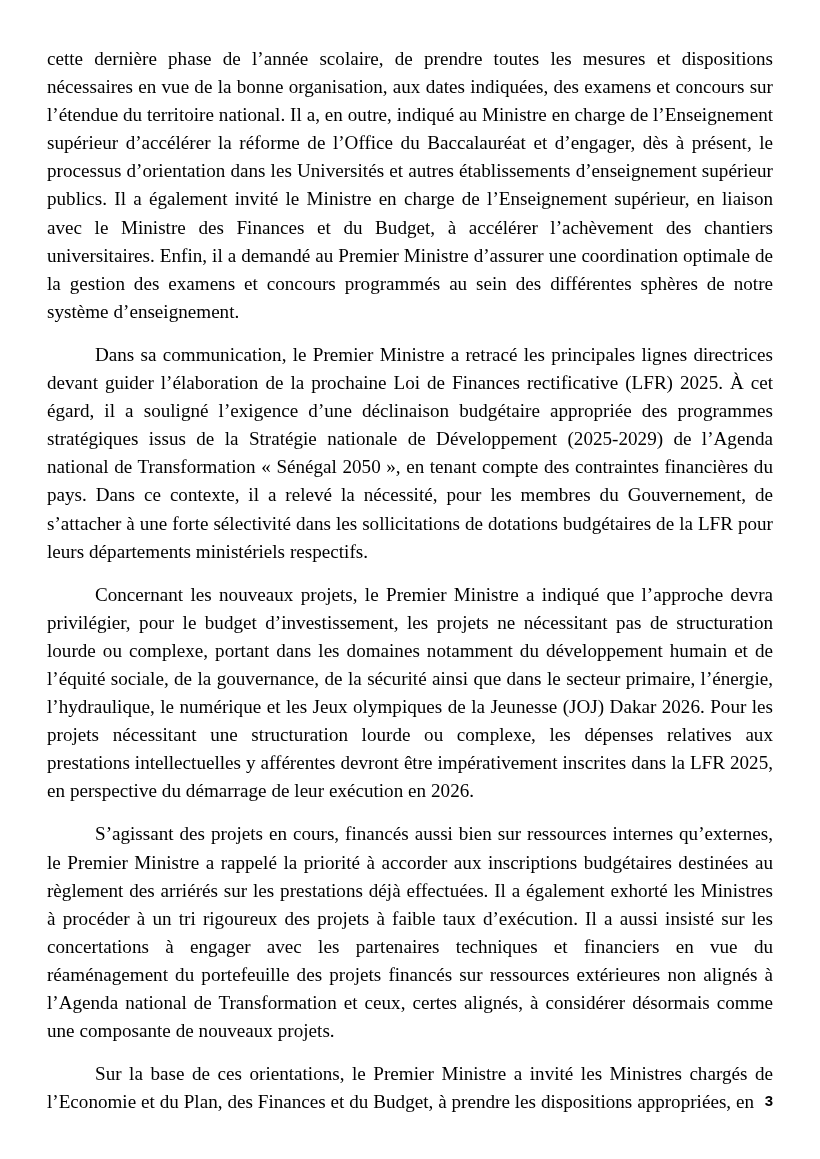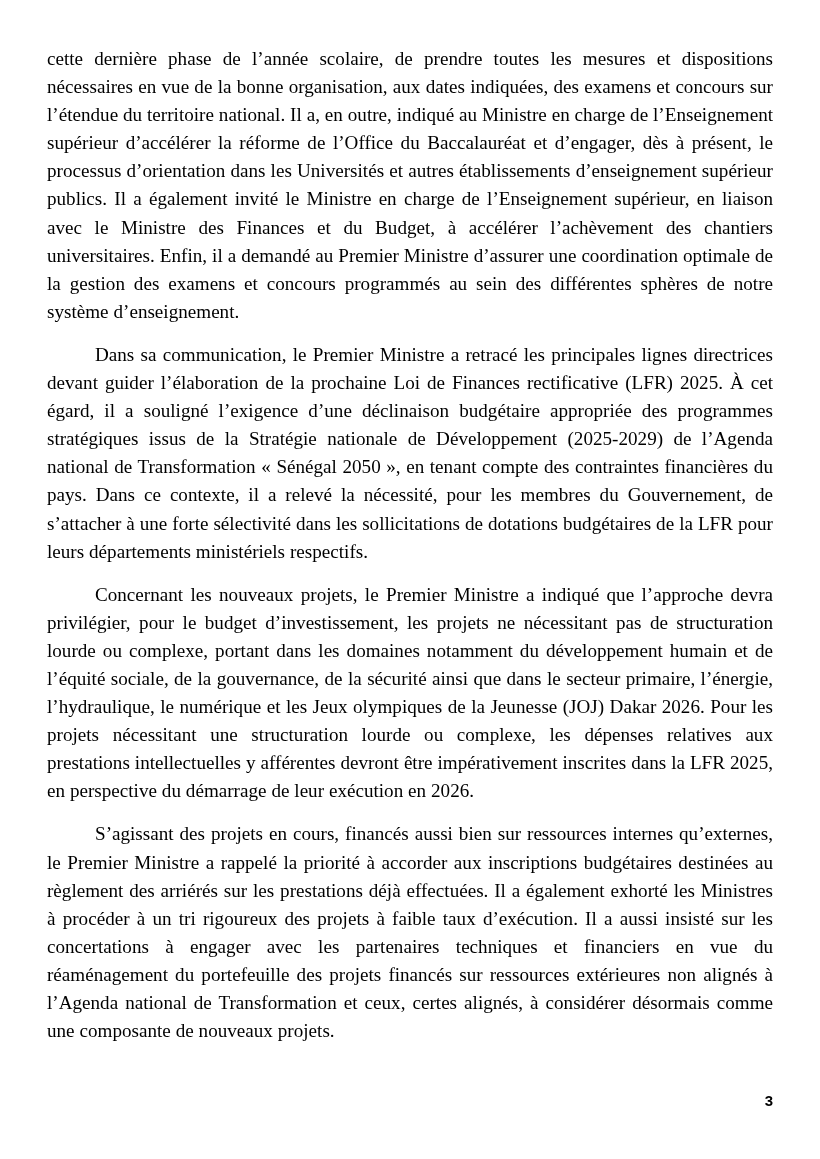--- a/index.html
+++ b/index.html
@@ -65,18 +65,19 @@
   <div class="text-column">
 
     <p class="body-para no-indent">cette dernière phase de l’année scolaire, de prendre toutes les mesures et dispositions nécessaires en vue de la bonne organisation, aux dates indiquées, des examens et concours sur l’étendue du territoire national. Il a, en outre, indiqué au Ministre en charge de l’Enseignement supérieur d’accélérer la réforme de l’Office du Baccalauréat et d’engager, dès à présent, le processus d’orientation dans les Universités et autres établissements d’enseignement supérieur publics. Il a également invité le Ministre en charge de l’Enseignement supérieur, en liaison avec le Ministre des Finances et du Budget, à accélérer l’achèvement des chantiers universitaires. Enfin, il a demandé au Premier Ministre d’assurer une coordination optimale de la gestion des examens et concours programmés au sein des différentes sphères de notre système d’enseignement.</p>
 
     <p class="body-para">Dans sa communication, le Premier Ministre a retracé les principales lignes directrices devant guider l’élaboration de la prochaine Loi de Finances rectificative (LFR) 2025. À cet égard, il a souligné l’exigence d’une déclinaison budgétaire appropriée des programmes stratégiques issus de la Stratégie nationale de Développement (2025-2029) de l’Agenda national de Transformation « Sénégal 2050 », en tenant compte des contraintes financières du pays. Dans ce contexte, il a relevé la nécessité, pour les membres du Gouvernement, de s’attacher à une forte sélectivité dans les sollicitations de dotations budgétaires de la LFR pour leurs départements ministériels respectifs.</p>
 
     <p class="body-para">Concernant les nouveaux projets, le Premier Ministre a indiqué que l’approche devra privilégier, pour le budget d’investissement, les projets ne nécessitant pas de structuration lourde ou complexe, portant dans les domaines notamment du développement humain et de l’équité sociale, de la gouvernance, de la sécurité ainsi que dans le secteur primaire, l’énergie, l’hydraulique, le numérique et les Jeux olympiques de la Jeunesse (JOJ) Dakar 2026. Pour les projets nécessitant une structuration lourde ou complexe, les dépenses relatives aux prestations intellectuelles y afférentes devront être impérativement inscrites dans la LFR 2025, en perspective du démarrage de leur exécution en 2026.</p>
 
     <p class="body-para">S’agissant des projets en cours, financés aussi bien sur ressources internes qu’externes, le Premier Ministre a rappelé la priorité à accorder aux inscriptions budgétaires destinées au règlement des arriérés sur les prestations déjà effectuées. Il a également exhorté les Ministres à procéder à un tri rigoureux des projets à faible taux d’exécution. Il a aussi insisté sur les concertations à engager avec les partenaires techniques et financiers en vue du réaménagement du portefeuille des projets financés sur ressources extérieures non alignés à l’Agenda national de Transformation et ceux, certes alignés, à considérer désormais comme une composante de nouveaux projets.</p>
 
+    <p class="body-para">Sur la base de ces orientations, le Premier Ministre a invité les Ministres chargés de l’Economie et du Plan, des Finances et du Budget, à prendre les dispositions appropriées, en</p>
 
   </div>
 
   <div class="page-number">3</div>
 
 </div>
 
 </body></html>

